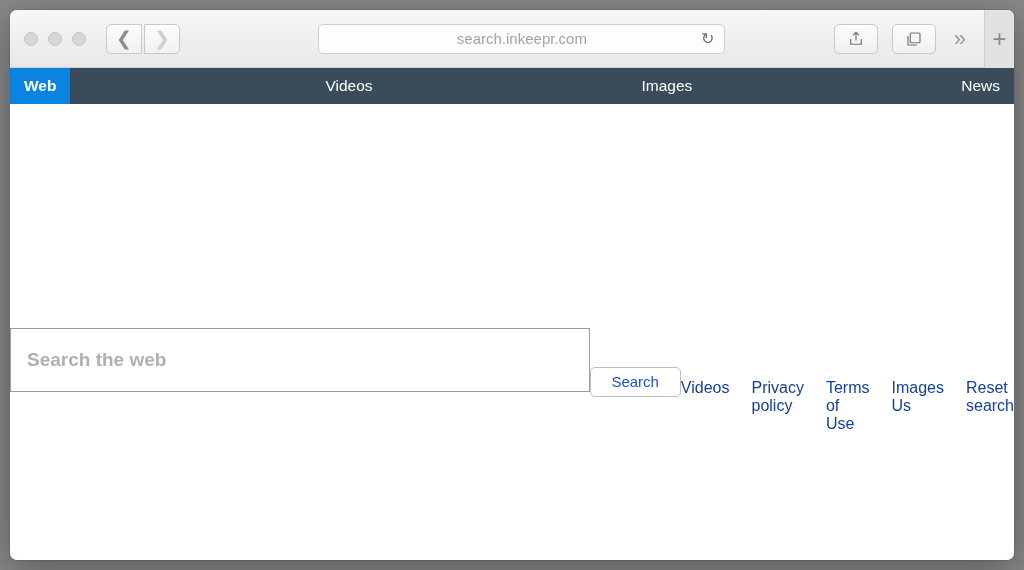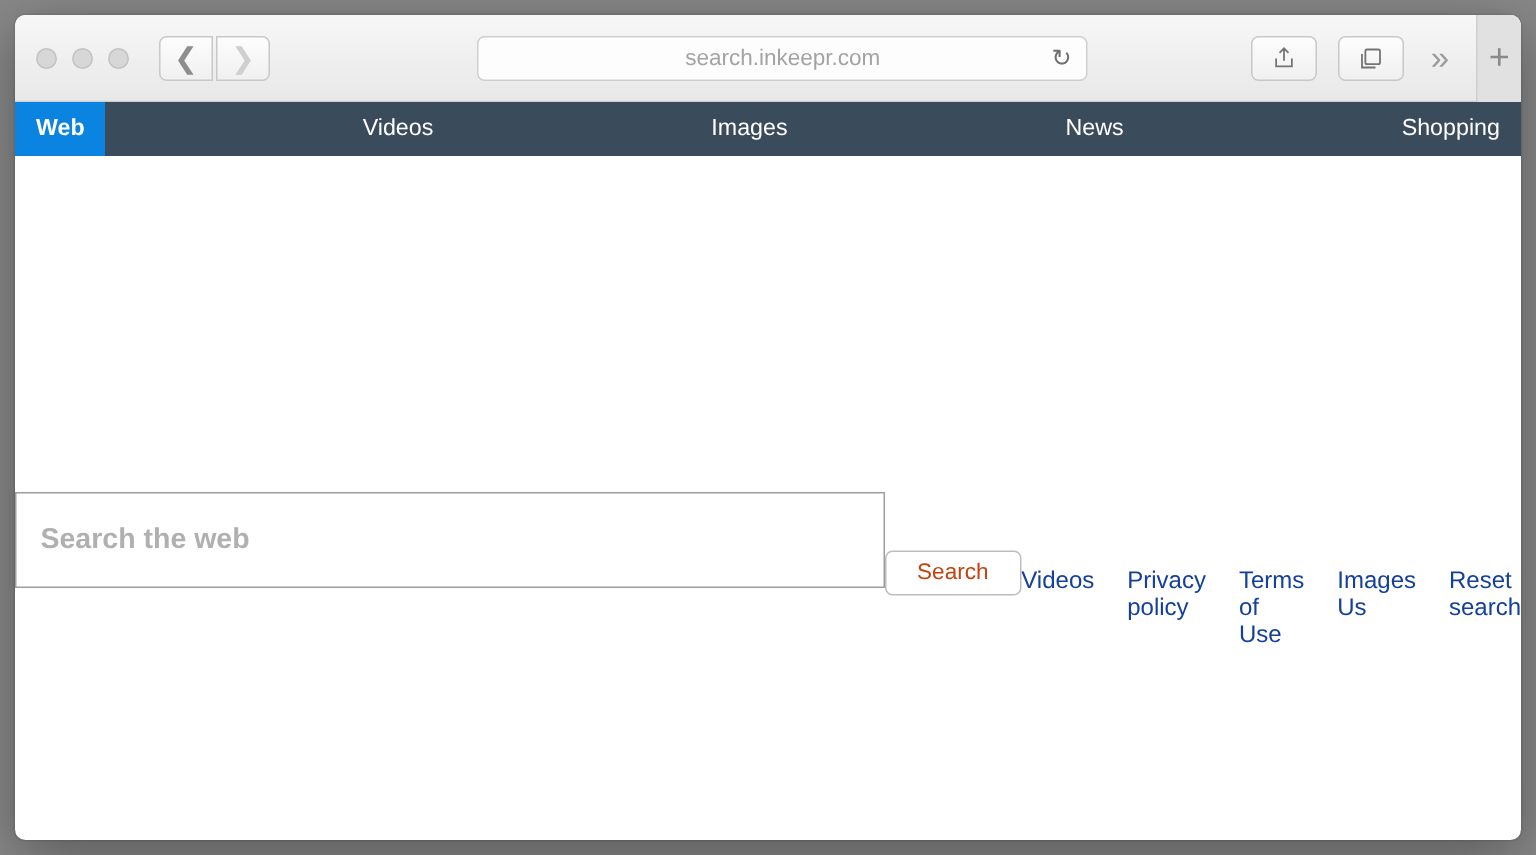--- a/index.html
+++ b/index.html
@@ -125,21 +125,21 @@
     }
     .search-box::placeholder { color:#b0b0b0; font-weight:600; }
     .search-button {
       margin-top: 44px;
       width: 136px;
       height: 30px;
       background: #fff;
       border: 1px solid #bdbdbd;
       border-radius: 5px;
       font-size: 15px;
-      color:#c2410c;
+      color:#1d4ed8;
       cursor:pointer;
     }
     .footer-links {
       margin-top: 92px;
       display: flex;
       gap: 22px;
     }
     .footer-links a {
       color: #143f9b;
       text-decoration: none;
@@ -188,21 +188,20 @@
         <span>+</span>
       </div>
     </div>
   </div>
 
   <nav class="site-nav">
     <a href="#" class="active">Web</a>
     <a href="#">Videos</a>
     <a href="#">Images</a>
     <a href="#">News</a>
-    <a href="#">Shopping</a>
   </nav>
 
   <div class="content">
     <input class="search-box" type="text" placeholder="Search the web" style="">
     <button class="search-button">Search</button>
     <div class="footer-links">
       <a href="#">Videos</a>
       <a href="#">Privacy policy</a>
       <a href="#">Terms of Use</a>
       <a href="#">Images Us</a>

